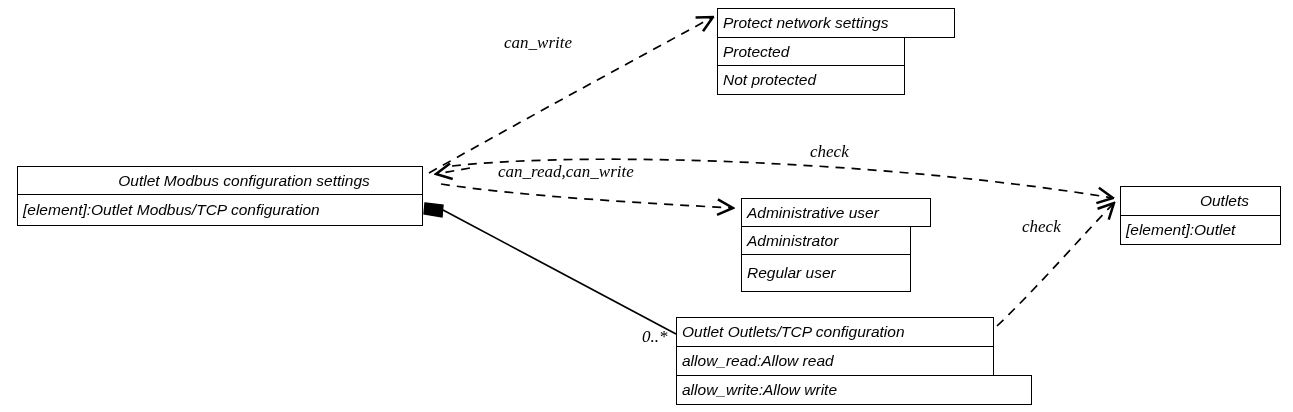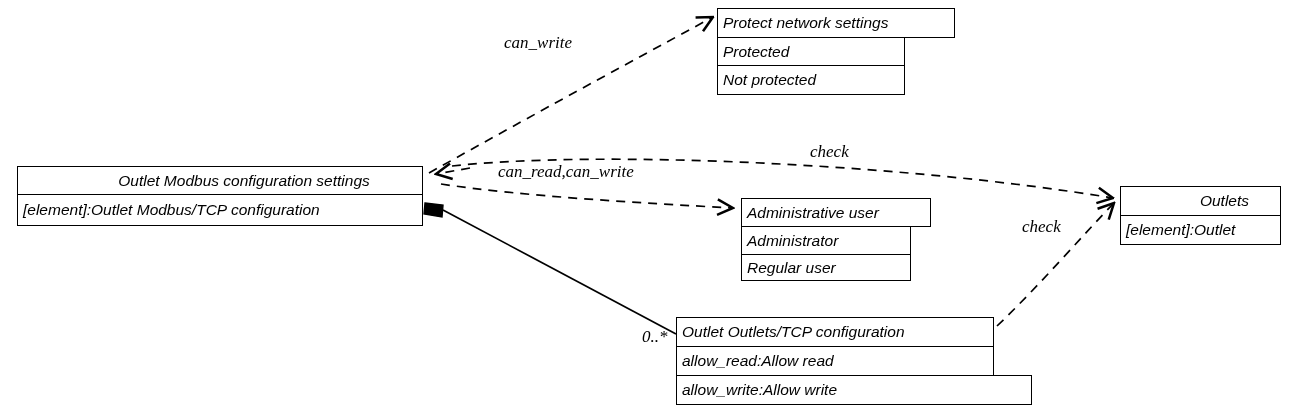--- a/index.html
+++ b/index.html
@@ -93,21 +93,21 @@
   </div>
 
   <div class="uml-box">
     <div class="uml-row center" style="left:17px; top:166px; width:406px; height:29px;">Outlet Modbus configuration settings</div>
     <div class="uml-row left" style="left:17px; top:194px; width:406px; height:32px;">[element]:Outlet Modbus/TCP configuration</div>
   </div>
 
   <div class="uml-box">
     <div class="uml-row left" style="left:741px; top:198px; width:190px; height:29px;">Administrative user</div>
     <div class="uml-row left" style="left:741px; top:226px; width:170px; height:29px;">Administrator</div>
-    <div class="uml-row left" style="left:741px; top:254px; width:170px; height:27px;">Regular user</div>
+    <div class="uml-row left" style="left:741px; top:254px; width:170px; height:38px;">Regular user</div>
   </div>
 
   <div class="uml-box">
     <div class="uml-row center" style="left:1120px; top:186px; width:161px; height:30px;">Outlets</div>
     <div class="uml-row left" style="left:1120px; top:215px; width:161px; height:30px;">[element]:Outlet</div>
   </div>
 
   <div class="uml-box">
     <div class="uml-row left" style="left:676px; top:317px; width:318px; height:30px;">Outlet Outlets/TCP configuration</div>
     <div class="uml-row left" style="left:676px; top:346px; width:318px; height:30px;">allow_read:Allow read</div>

